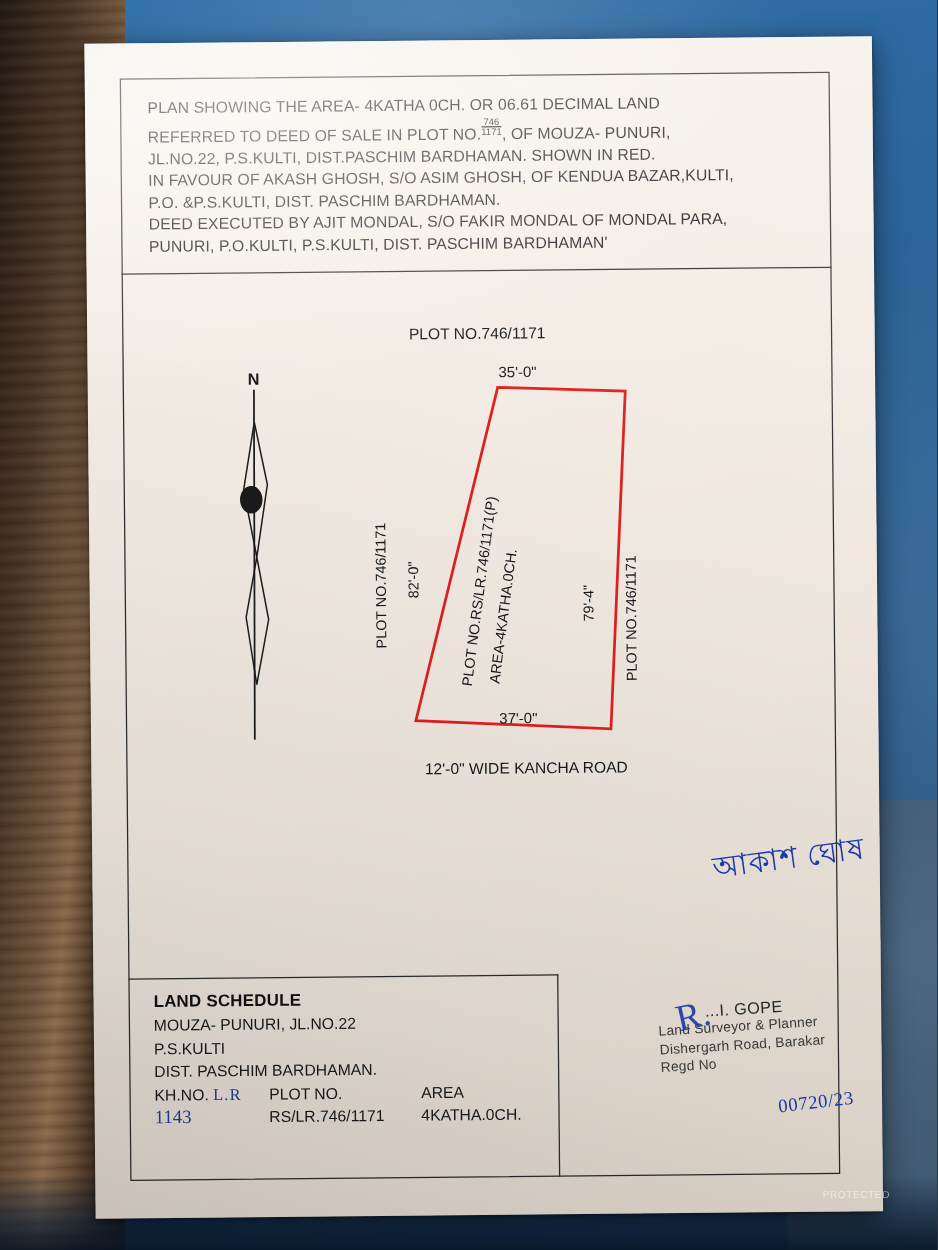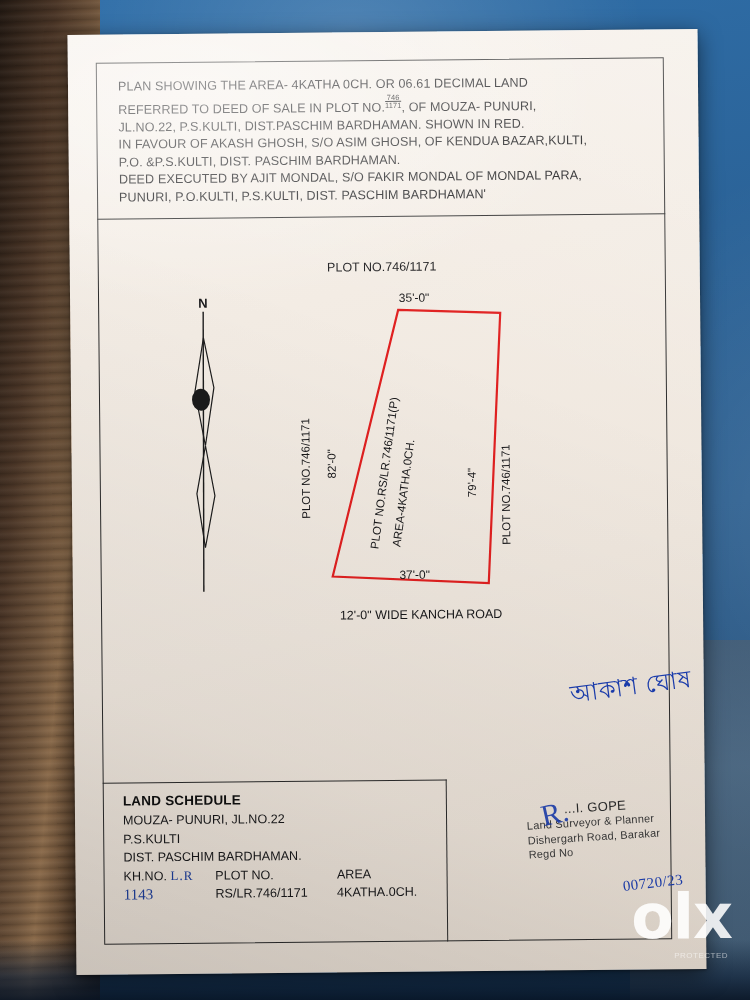--- a/index.html
+++ b/index.html
@@ -297,21 +297,21 @@
     bottom: 52px;
     font-size: 62px;
     font-weight: bold;
     color: rgba(255,255,255,0.88);
     letter-spacing: -1px;
     line-height: 1;
     font-family: "DejaVu Sans", sans-serif;
   }
   .olx-sub {
     position: absolute;
-    right: 22px;
+    right: 38px;
     bottom: 40px;
     font-size: 8px;
     color: rgba(255,255,255,0.55);
     letter-spacing: .5px;
   }
 </style>
 </head>
 <body>
 
 <div id="root">
@@ -401,16 +401,15 @@
       <div class="stamp-l">Land Surveyor &amp; Planner</div>
       <div class="stamp-l">Dishergarh Road, Barakar</div>
       <div class="stamp-l">Regd No</div>
     </div>
     <div class="sign-over">R.</div>
     <div class="regd-circle">00720/23</div>
 
     <div class="paper-shade"></div>
   </div>
 
-  <div class="olx">olx</div>
   <div class="olx-sub">PROTECTED</div>
 
 </div>
 
 </body></html>

